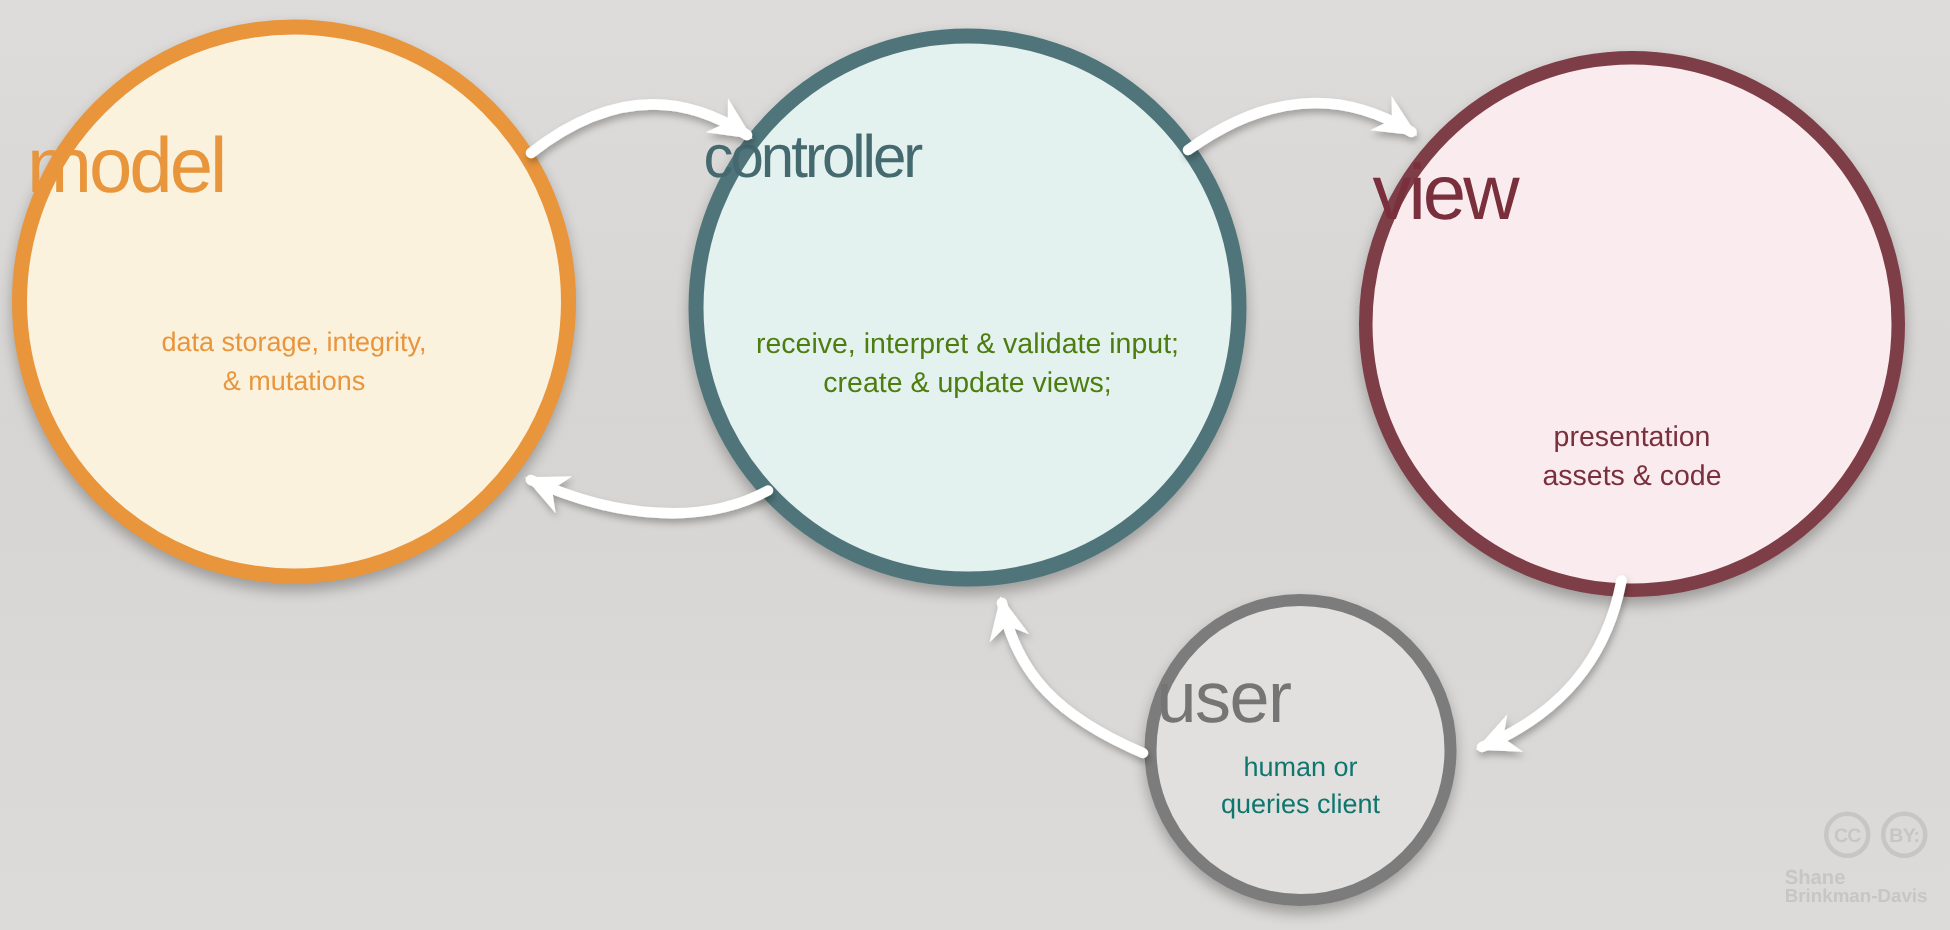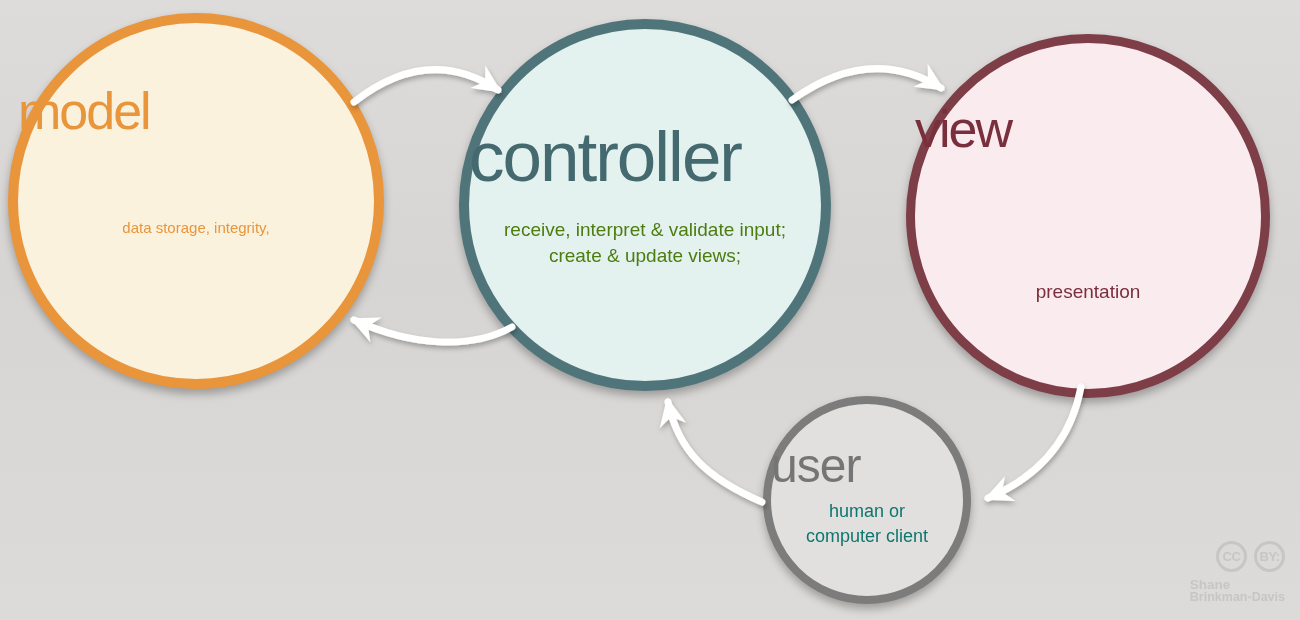--- a/index.html
+++ b/index.html
@@ -19,26 +19,26 @@
   .node-desc {
     position:absolute; left:0; width:100%; text-align:center;
     font-weight:400;
   }
   .node-desc div { white-space:nowrap; }
 
   
   .node.model { left:8px; top:13px; width:376px; height:376px;
     background:#FBF2DE; border:10px solid #E8953C; }
   .model .node-title { top:62px; font-size:52px; color:#E8953C; }
-  .model .node-desc  { top:192px; font-size:15px; line-height:26px; color:#E8953C; }
+  .model .node-desc  { top:192px; font-size:18px; line-height:26px; color:#E8953C; }
 
   
   .node.controller { left:459px; top:19px; width:372px; height:372px;
     background:#E3F1EF; border:10px solid #4F757A; }
-  .controller .node-title { top:56px; font-size:71px; color:#44696F;margin-top:36px; }
+  .controller .node-title { top:56px; font-size:40px; color:#44696F; }
   .controller .node-desc  { top:188px; font-size:19px; line-height:26px; color:#4d7c0f; }
 
   
   .node.view { left:906px; top:34px; width:364px; height:364px;
     background:#FAEBEE; border:9px solid #7E3E47; }
   .view .node-title { top:60px; font-size:52px; color:#7A2F3C; }
   .view .node-desc  { top:202px; font-size:19px; line-height:26px; color:#7A2F3C;margin-top:34px; }
 
   
   .node.user { left:763px; top:396px; width:208px; height:208px;
@@ -62,43 +62,45 @@
 </style>
 </head>
 <body>
 
 <div class="canvas">
 
   <div class="node model">
     <div class="node-title">model</div>
     <div class="node-desc">
       <div>data storage, integrity,</div>
+      <div>&amp; mutations</div>
     </div>
   </div>
 
   <div class="node controller">
     <div class="node-title">controller</div>
     <div class="node-desc">
       <div>receive, interpret &amp; validate input;</div>
       <div>create &amp; update views;</div>
     </div>
   </div>
 
   <div class="node view">
     <div class="node-title">view</div>
     <div class="node-desc">
       <div>presentation</div>
+      <div>assets &amp; code</div>
     </div>
   </div>
 
   <div class="node user">
     <div class="node-title">user</div>
     <div class="node-desc">
       <div>human or</div>
-      <div>computer client</div>
+      <div>queries client</div>
     </div>
   </div>
 
   <svg class="arrow-layer" viewBox="0 0 1300 620" xmlns="http://www.w3.org/2000/svg">
     <defs>
       <marker id="ah" viewBox="0 0 10 10" refX="8.5" refY="5" markerWidth="4.3" markerHeight="4.3" orient="auto">
         <path d="M 0.5 0.5 L 10 5 L 0.5 9.5 L 3.4 5 Z" fill="#ffffff"></path>
       </marker>
       <filter id="arrowShadow" x="-30%" y="-30%" width="160%" height="160%">
         <feDropShadow dx="1" dy="3" stdDeviation="2.5" flood-color="#000000" flood-opacity="0.28"></feDropShadow>

